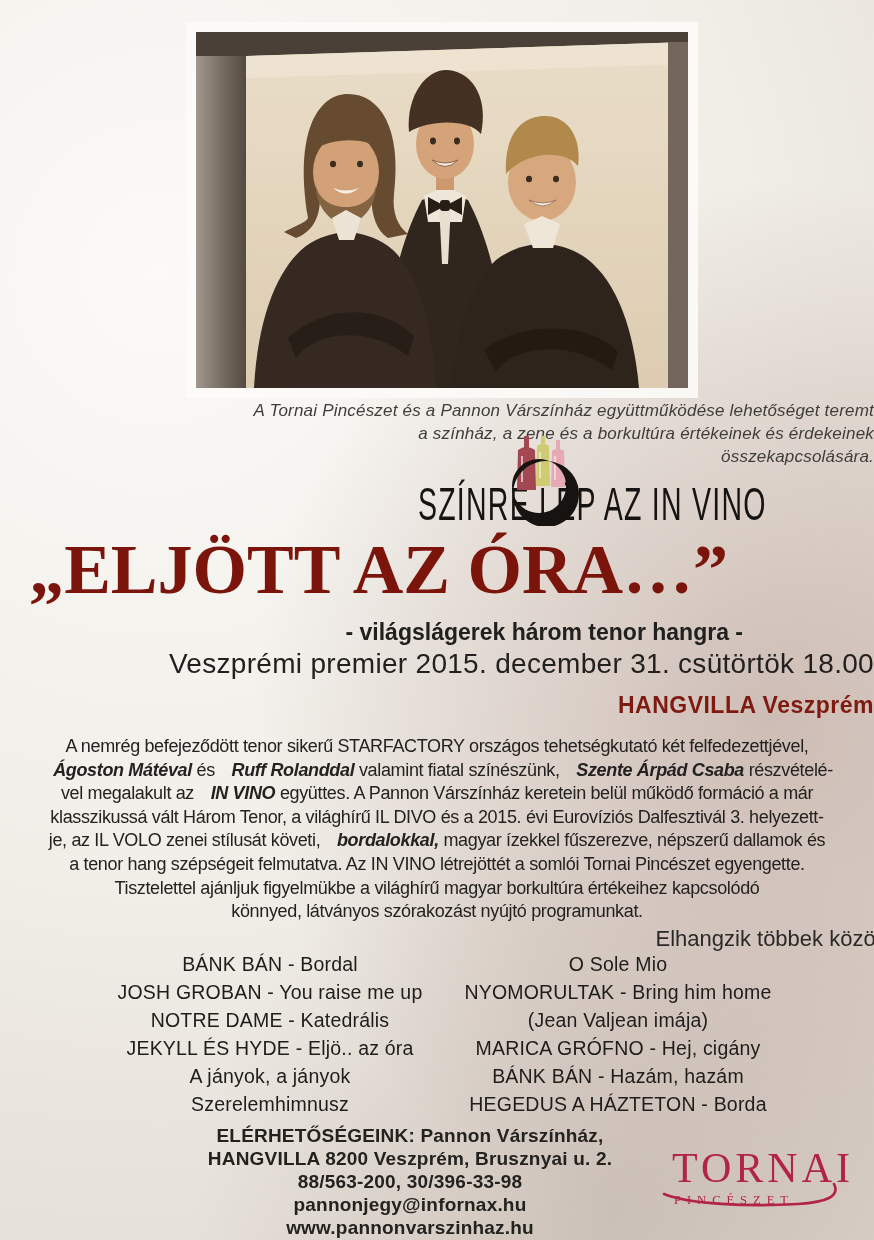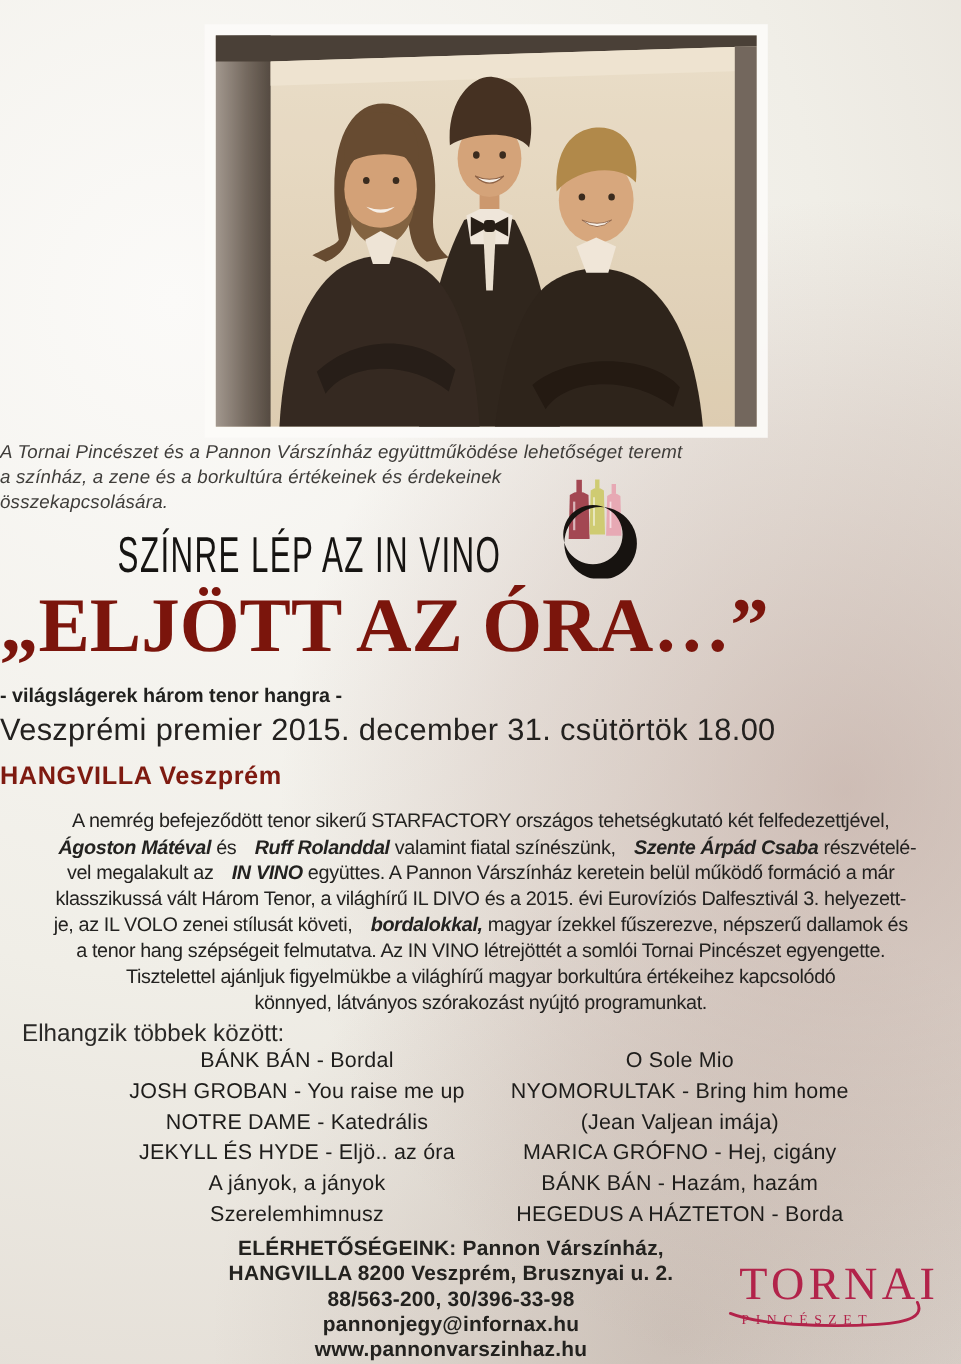--- a/index.html
+++ b/index.html
@@ -9,21 +9,21 @@
     margin:0 auto;
     overflow:hidden;
     font-family:"Liberation Sans", sans-serif;
     color:#1c1b19;
     background:
       radial-gradient(95% 70% at 88% 58%, rgba(176,146,138,0.50) 0%, rgba(176,146,138,0.22) 38%, rgba(176,146,138,0) 62%),
       radial-gradient(80% 55% at 70% 98%, rgba(160,138,128,0.35) 0%, rgba(160,138,128,0) 60%),
       radial-gradient(150% 110% at 18% 22%, #fbfaf8 0%, #f0eee7 45%, #e3ddd5 78%, #d8d0ca 100%);
   }
   .abs{position:absolute;}
-  .ctr{width:100%;text-align:left;}
+  .ctr{width:100%;text-align:right;}
 
   
   .photo-frame{
     left:186px;top:22px;width:492px;height:356px;
     padding:10px;background:rgba(252,251,248,0.9);
   }
   .photo-frame svg{display:block;}
 
   
   .intro{
@@ -46,21 +46,21 @@
 
   
   .title{
     top:531px;left:0;width:728px;
     font-family:"Liberation Serif", serif;
     font-weight:700;font-size:70px;line-height:78px;
     color:#7b150c;letter-spacing:0px;white-space:nowrap;
   }
   .subtitle{
     top:619px;left:0;width:743px;
-    font-size:18px;line-height:27px;font-weight:700;color:#20201e;
+    font-size:23px;line-height:27px;font-weight:700;color:#20201e;
   }
   .premiere{
     top:646px;left:0;width:874px;
     font-size:28px;line-height:36px;font-weight:400;color:#23211f;
     letter-spacing:0.3px;
   }
   .venue{
     top:684px;left:0;width:874px;
     font-size:23px;line-height:42px;font-weight:700;color:#7e1a10;
     letter-spacing:0.5px;

